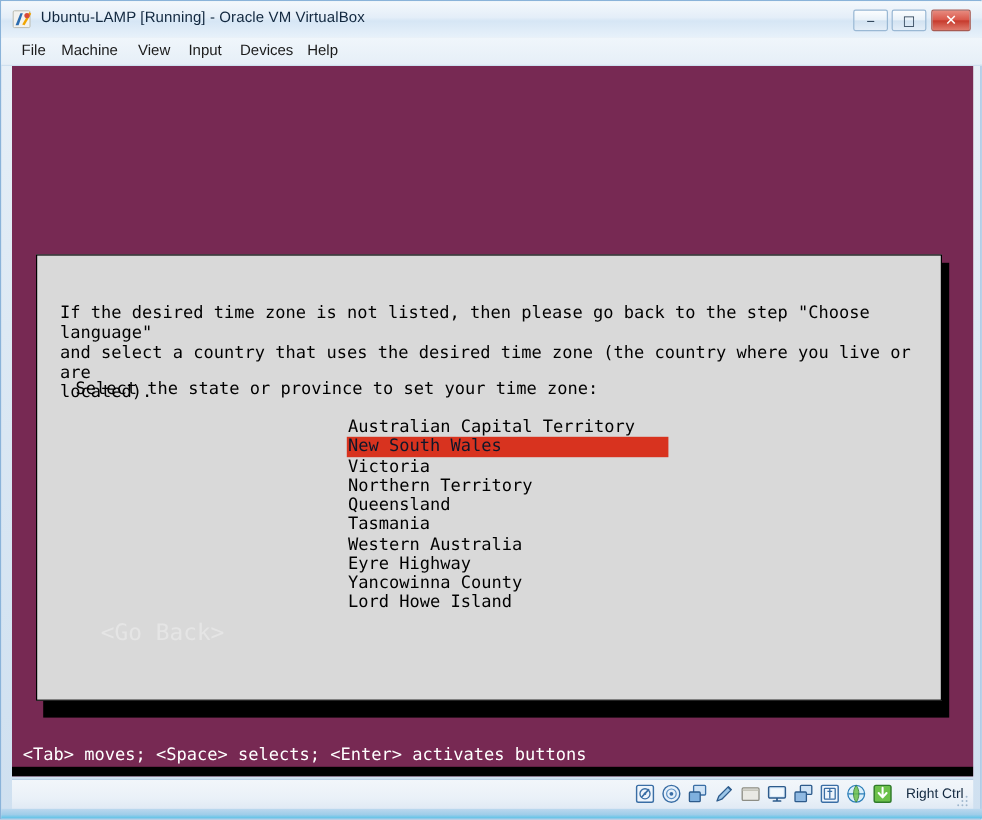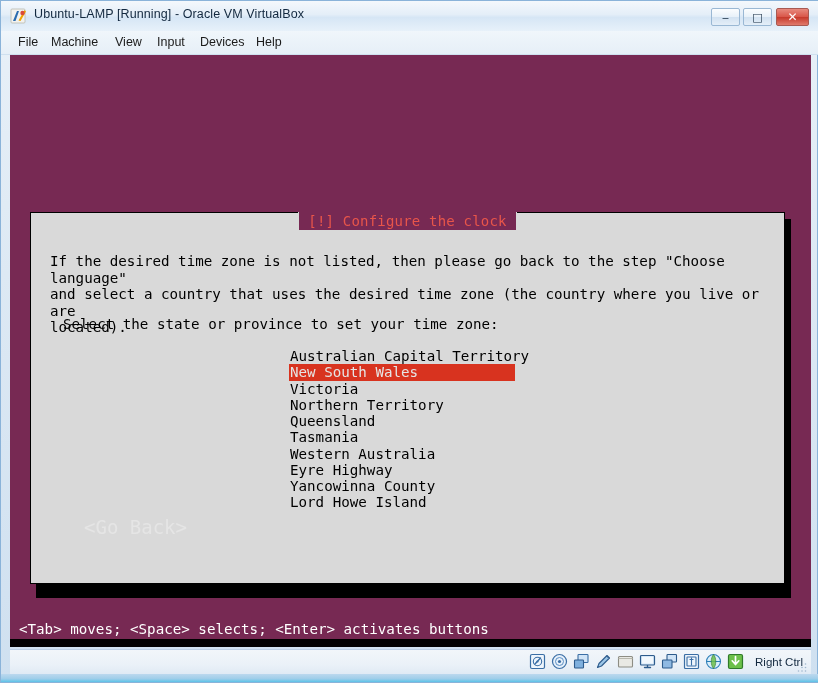--- a/index.html
+++ b/index.html
@@ -213,22 +213,22 @@
     font-size: 14.2px;
     line-height: 16.25px;
     height: 16.25px;
     color: #000000;
     white-space: nowrap;
     padding-left: 1px;
     box-sizing: border-box;
   }
   .state-row.selected {
     background: #d8331f;
-    color: #e5e5e5;
-    width: 226px;
+    color: #0f172a;
+    width: 268px;
   }
 
   
   #go-back {
     position: absolute;
     left: 74px;
     top: 464px;
     font-size: 19px;
     line-height: 16.5px;
     color: #e5e5e5;
@@ -336,29 +336,20 @@
     <div class="menu-item" style="left:192px">Devices</div>
     <div class="menu-item" style="left:248px">Help</div>
   </div>
 
   <div id="guest-screen">
 
     <div id="dialog-shadow"></div>
 
     <div id="dialog"></div>
 
-    <div id="dialog-title-wrap">
-      <div id="dialog-title-spacer-l"></div>
-      <div id="dialog-title-spacer-r"></div>
-      <div id="dialog-title-bar">
-        <span class="title-tick left"></span>
-        <span>[!] Configure the clock</span>
-        <span class="title-tick right"></span>
-      </div>
-    </div>
 
     <div id="dialog-body">If the desired time zone is not listed, then please go back to the step "Choose language"
 and select a country that uses the desired time zone (the country where you live or are
 located).</div>
 
     <div id="dialog-prompt">Select the state or province to set your time zone:</div>
 
     <div id="state-list">
       <div class="state-row">Australian Capital Territory</div>
       <div class="state-row selected">New South Wales</div>

